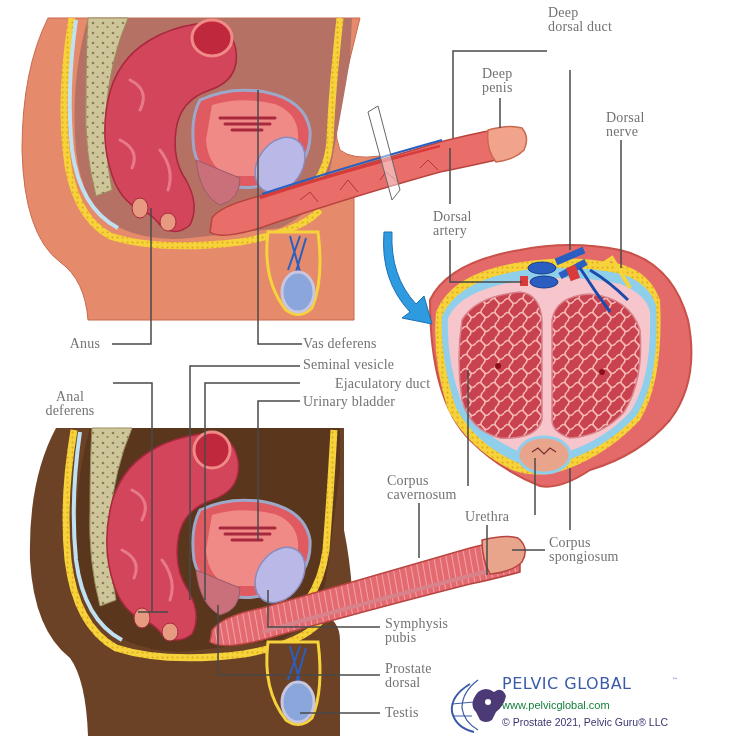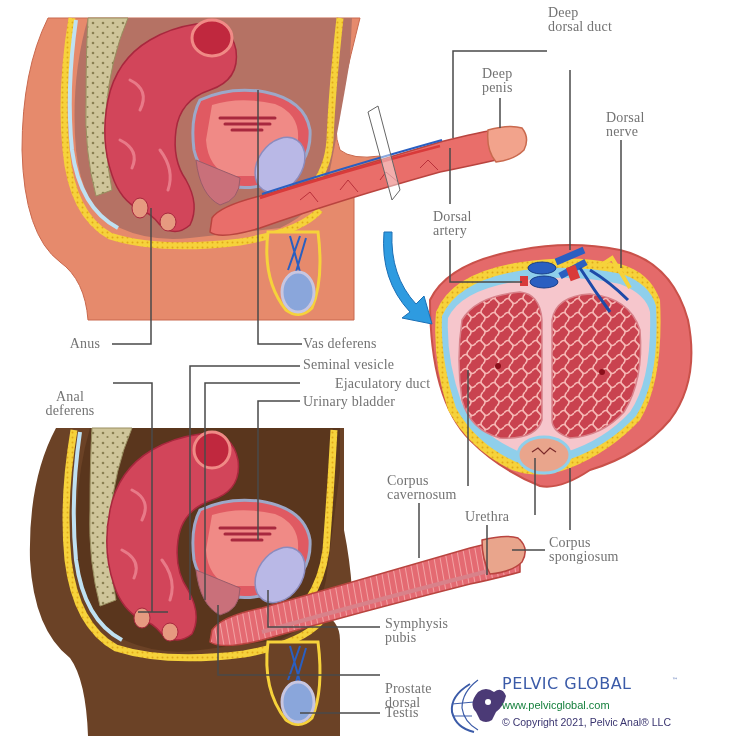--- a/index.html
+++ b/index.html
@@ -192,22 +192,22 @@
 </div>
 <div class="lbl" style="left:465px;top:510px;">Urethra</div>
 <div class="lbl" style="left:549px;top:536px;">
   <div>Corpus</div>
   <div>spongiosum</div>
 </div>
 <div class="lbl" style="left:385px;top:617px;">
   <div>Symphysis</div>
   <div>pubis</div>
 </div>
-<div class="lbl" style="left:385px;top:662px;margin-top:20px;">
+<div class="lbl" style="left:385px;top:662px;">
   <div>Prostate</div>
   <div>dorsal</div>
 </div>
 <div class="lbl" style="left:385px;top:706px;">Testis</div>
 
 <div class="logo-title">PELVIC GLOBAL</div>
 <div class="logo-tm">™</div>
 <div class="logo-url">www.pelvicglobal.com</div>
-<div class="logo-copy">© Copyright 2021, Pelvic Anal® LLC</div>
+<div class="logo-copy">© Prostate 2021, Pelvic Guru® LLC</div>
 
 </body></html>

